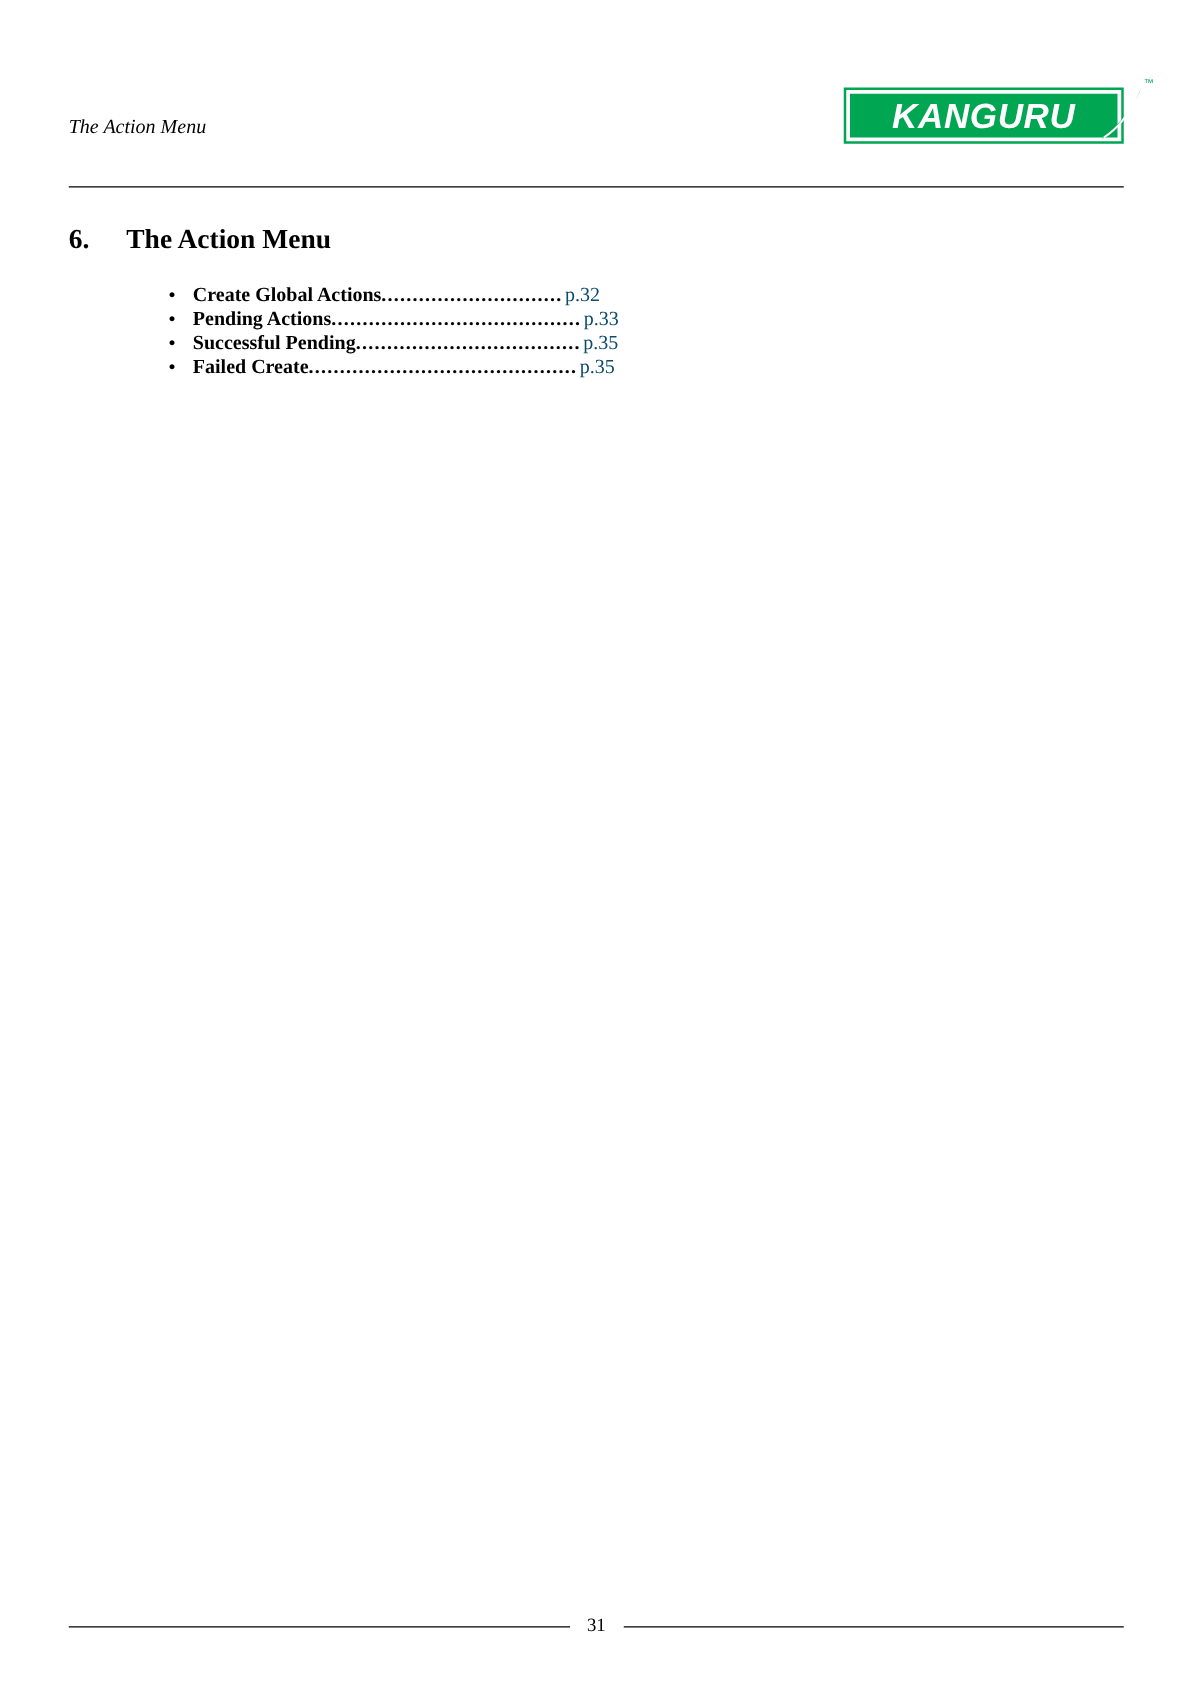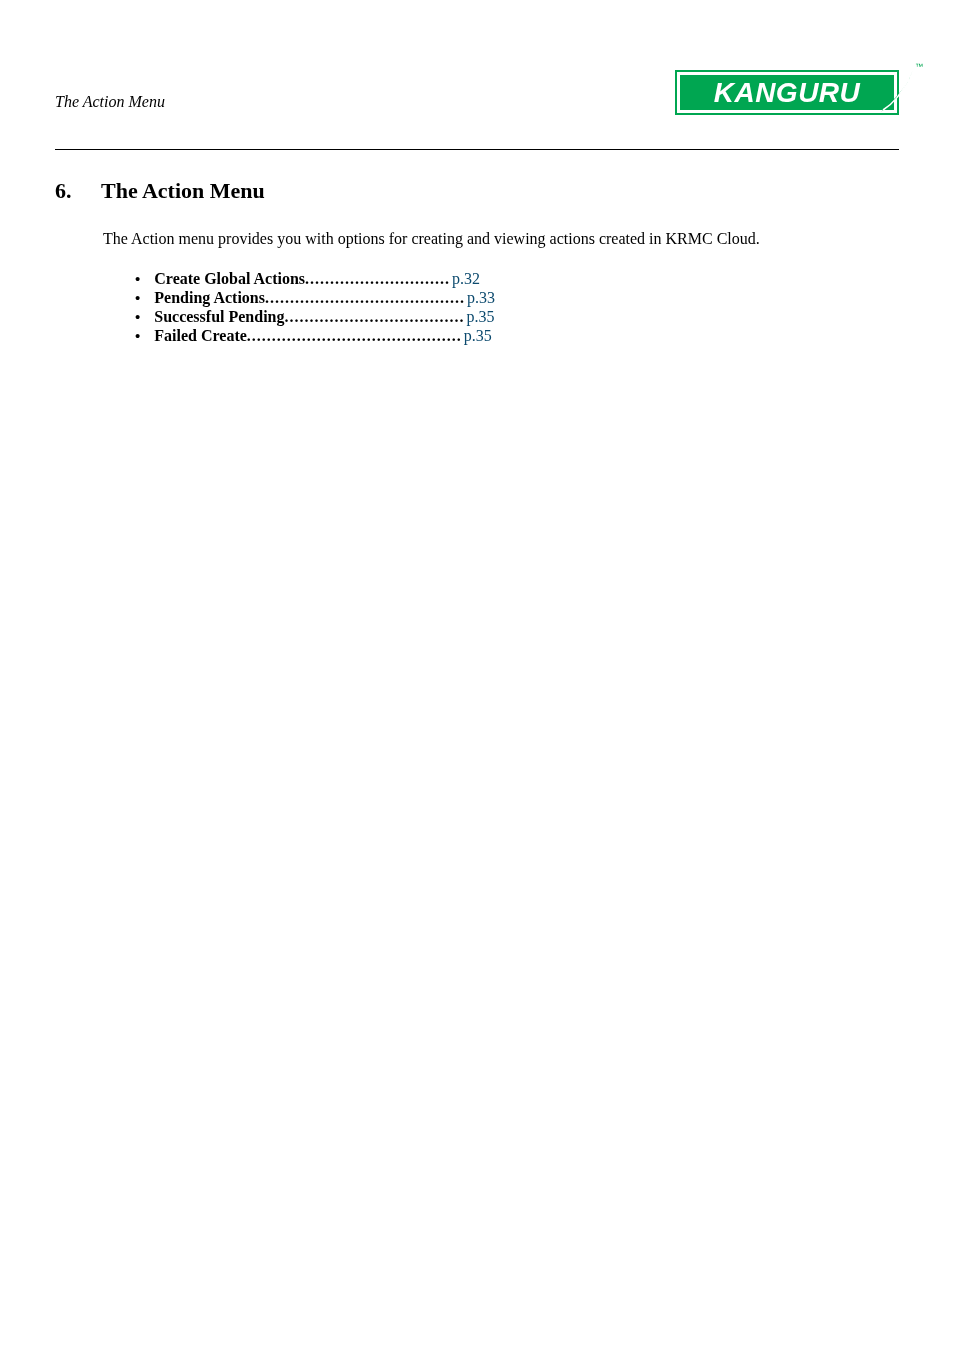--- a/index.html
+++ b/index.html
@@ -162,21 +162,20 @@
   </div>
   <div class="header-rule"></div>
 
   <div style="height:28px"></div>
 
   <div class="section-heading">
     <span class="section-number">6.</span>
     <span>The Action Menu</span>
   </div>
 
-  <p class="body-text">The Action menu provides you with options for creating and viewing actions created in KRMC Cloud.</p>
 
   <div class="toc-list">
     <div class="toc-item">
       <span class="toc-bullet">•</span>
       <span class="toc-label">Create Global Actions</span>
       <span class="toc-dots">.............................</span>
       <span class="toc-page">p.32</span>
     </div>
     <div class="toc-item">
       <span class="toc-bullet">•</span>
@@ -191,14 +190,19 @@
       <span class="toc-page">p.35</span>
     </div>
     <div class="toc-item">
       <span class="toc-bullet">•</span>
       <span class="toc-label">Failed Create</span>
       <span class="toc-dots">...........................................</span>
       <span class="toc-page">p.35</span>
     </div>
   </div>
 
+  <div class="footer">
+    <div class="footer-line"></div>
+    <div class="footer-page">31</div>
+    <div class="footer-line"></div>
+  </div>
 
 </div>
 
 </body></html>

